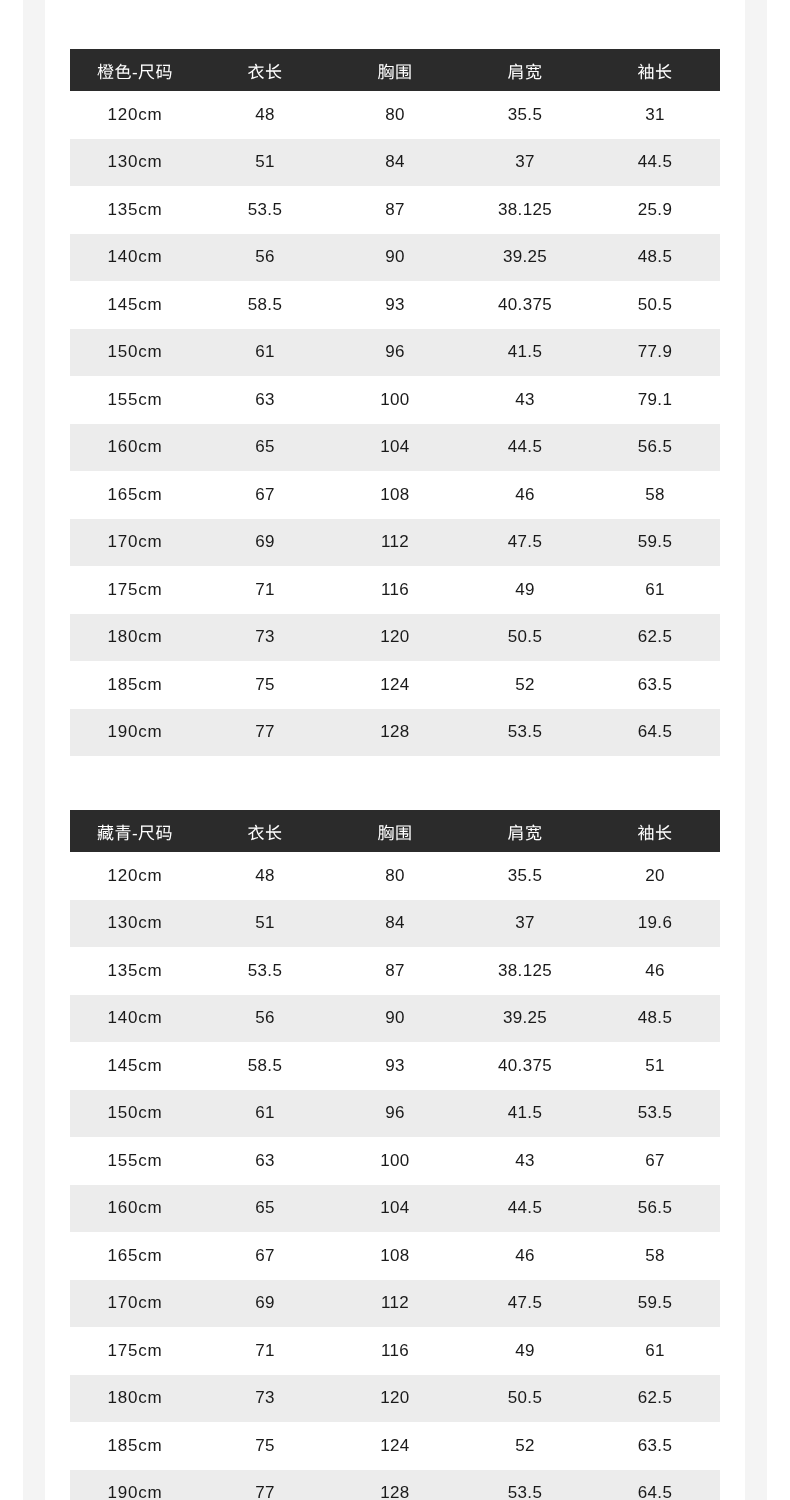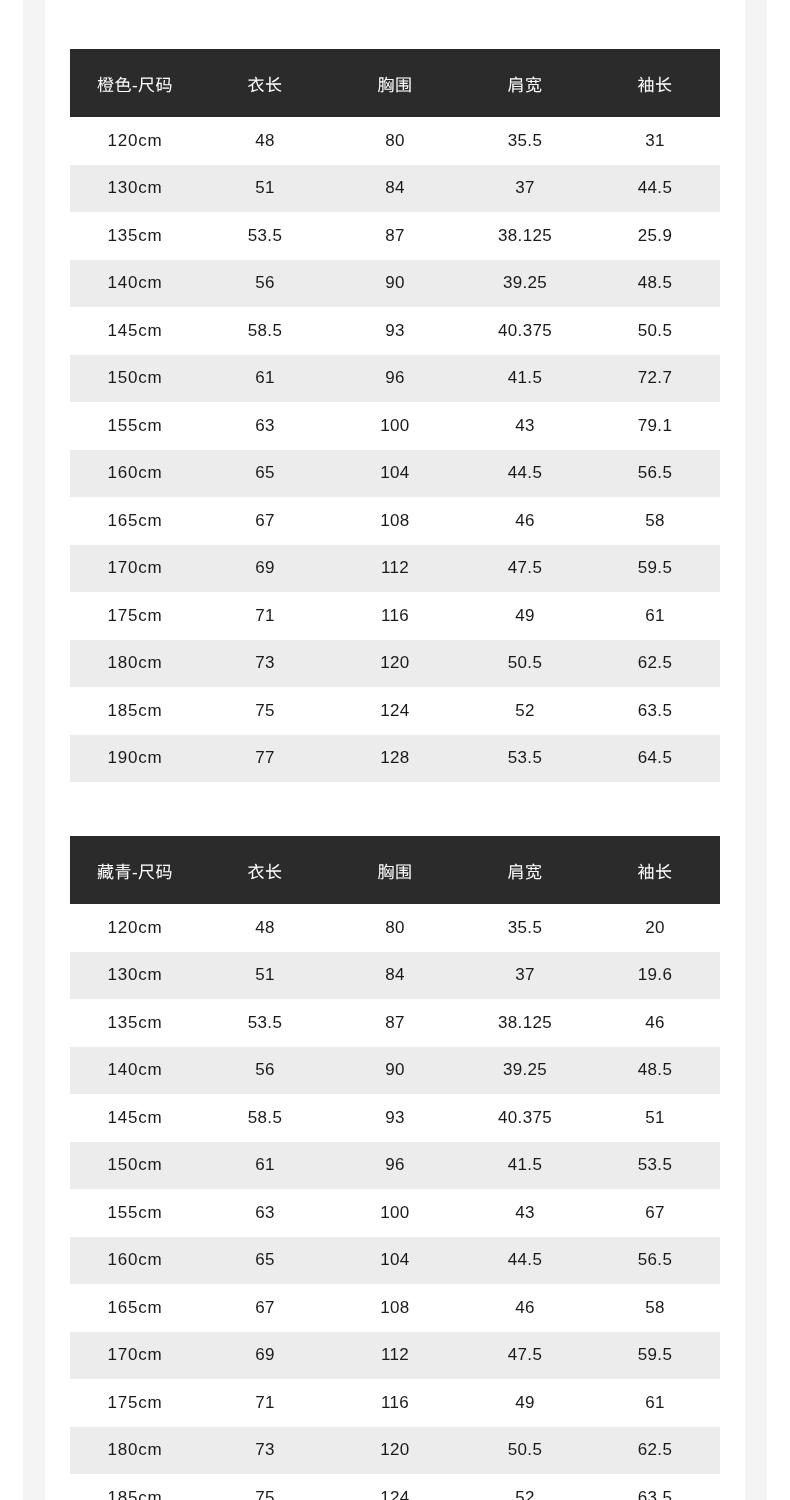--- a/index.html
+++ b/index.html
@@ -58,21 +58,21 @@
   .size-table col.c-data  { width: 130px; }
 
   .size-table thead th {
     background: #2b2b2b;
     color: #ffffff;
     height: 42px;
     font-size: 17px;
     font-weight: 400;
     letter-spacing: 0.5px;
     text-align: center;
-    padding: 13px;
+    padding: 0;
     vertical-align: middle;
   }
 
   .size-table tbody td {
     height: 47.5px;
     font-size: 17px;
     color: #1a1a1a;
     text-align: center;
     padding: 0;
     vertical-align: middle;
@@ -147,21 +147,21 @@
             <td>58.5</td>
             <td>93</td>
             <td>40.375</td>
             <td>50.5</td>
           </tr>
           <tr class="alt">
             <td class="size-cell">150cm</td>
             <td>61</td>
             <td>96</td>
             <td>41.5</td>
-            <td>72.7</td>
+            <td>77.9</td>
           </tr>
           <tr>
             <td class="size-cell">155cm</td>
             <td>63</td>
             <td>100</td>
             <td>43</td>
             <td>79.1</td>
           </tr>
           <tr class="alt">
             <td class="size-cell">160cm</td>

